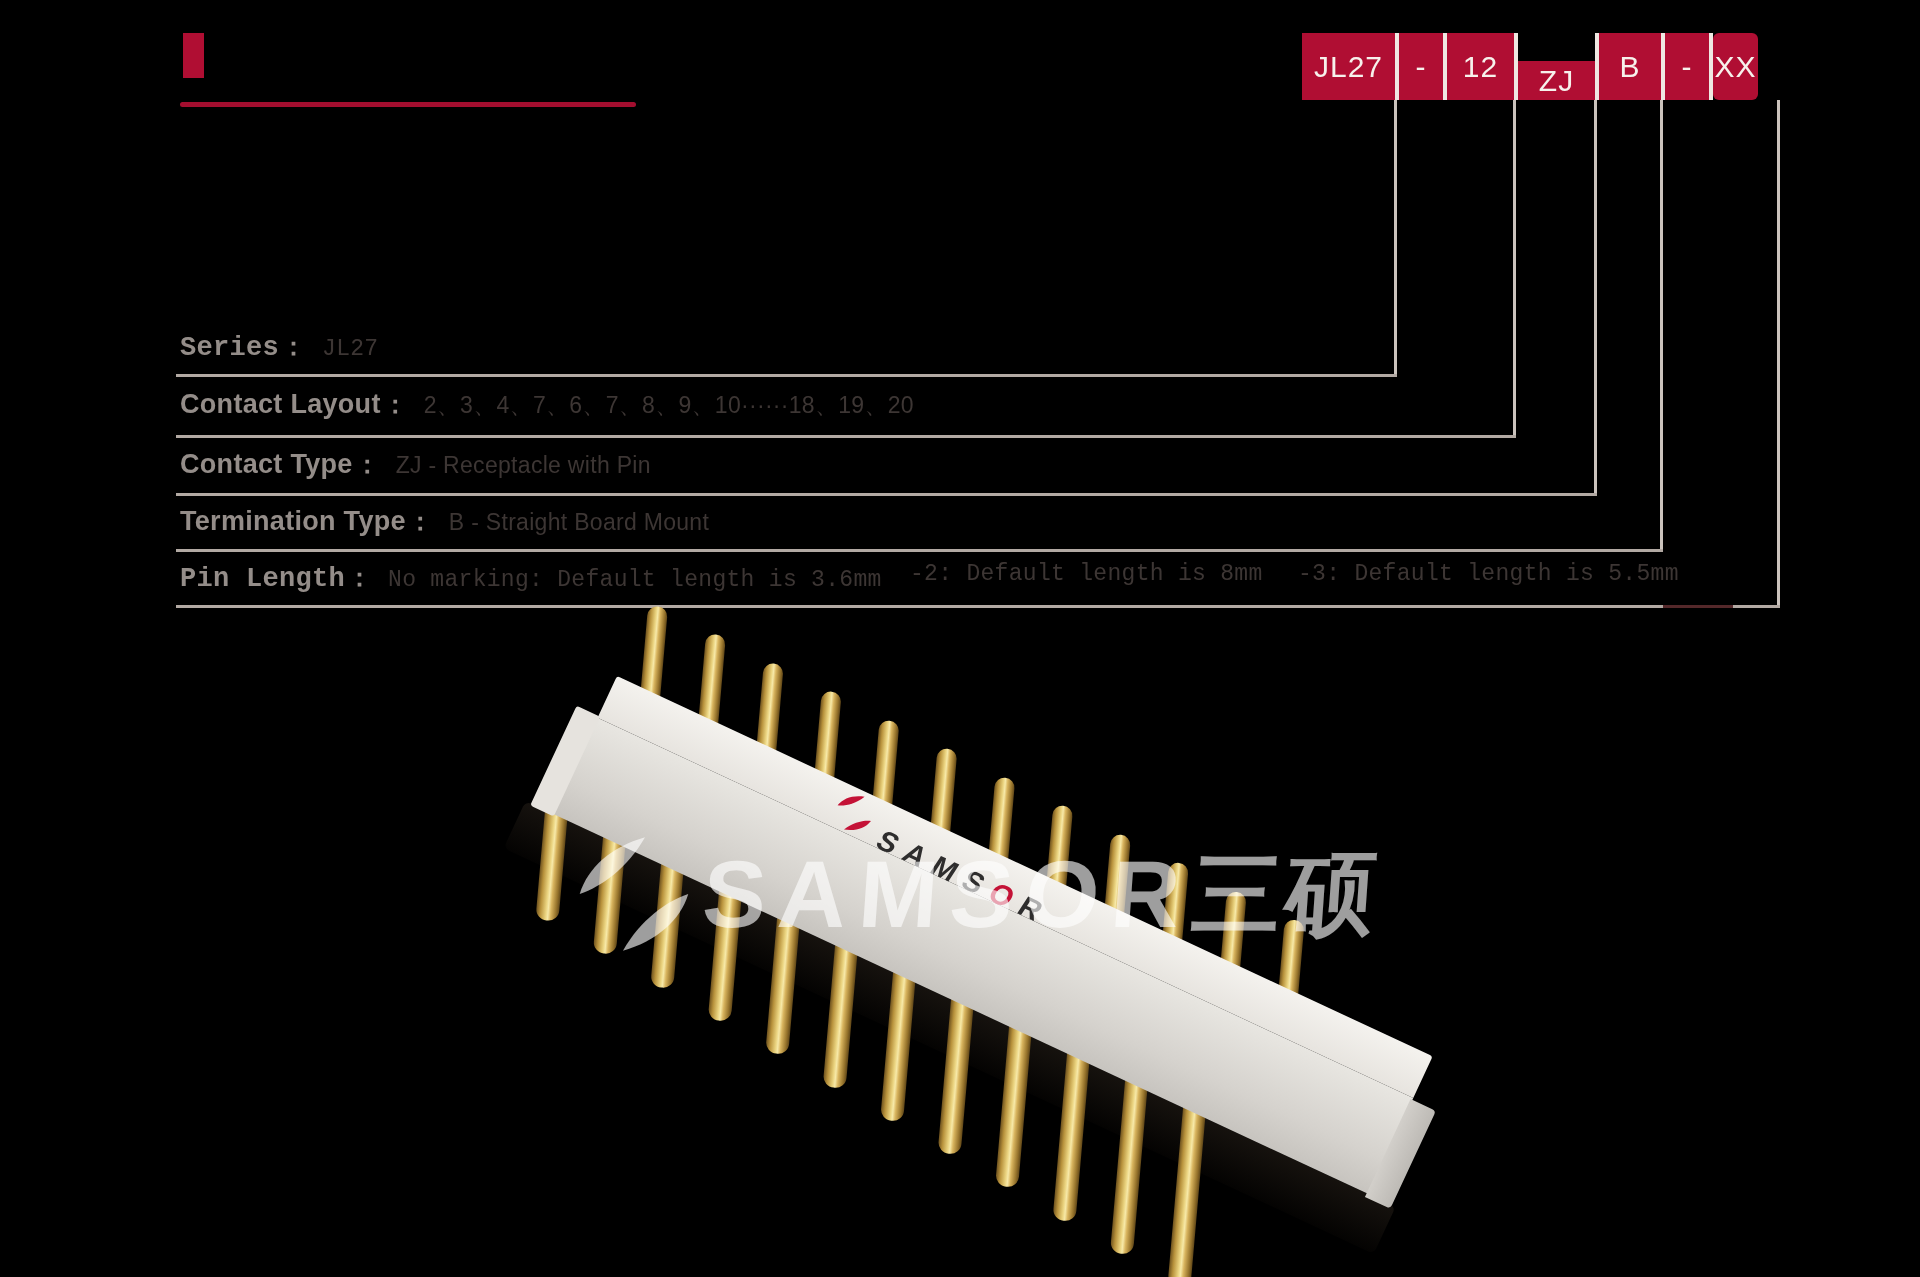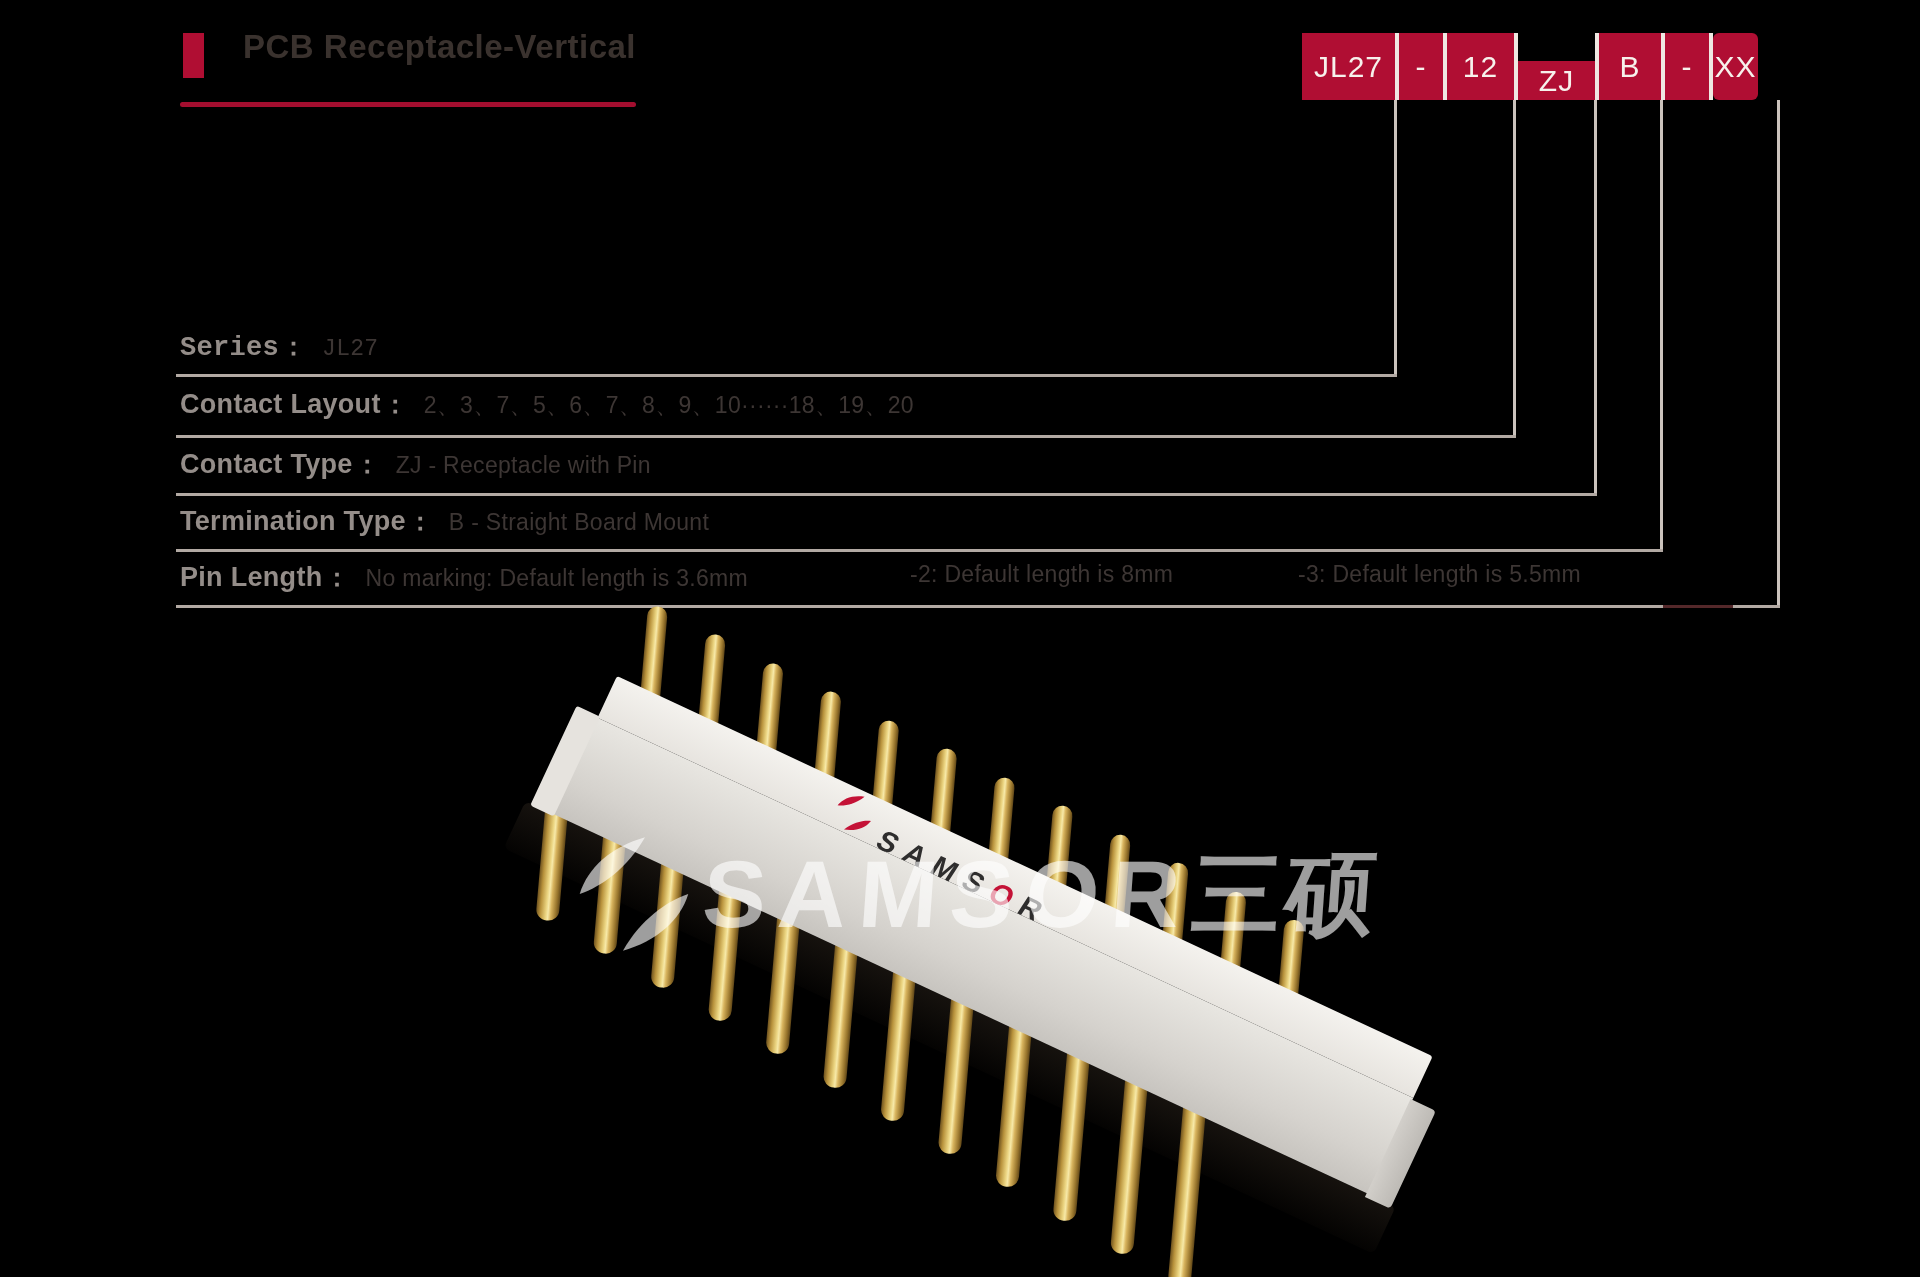--- a/index.html
+++ b/index.html
@@ -21,21 +21,21 @@
   
   .vline{position:absolute;width:3px;background:#cbc3bd;top:100px;}
   .v1{left:1394px;height:277px;} .v2{left:1513px;height:338px;} .v3{left:1594px;height:396px;}
   .v4{left:1660px;height:452px;} .v5{left:1777px;height:508px;}
   .rule{position:absolute;left:176px;height:3px;background:var(--rule);}
   .r1{top:374px;width:1221px;} .r2{top:435px;width:1340px;} .r3{top:493px;width:1421px;}
   .r4{top:549px;width:1487px;} .r5{top:605px;width:1604px;}
   .rule-red-seg{position:absolute;left:1663px;top:605px;width:70px;height:3px;background:#54282a;}
   
   .spec-row{position:absolute;left:180px;display:flex;align-items:baseline;white-space:nowrap;width:1600px;}
-  .row1{top:330px;font-family:Liberation Mono, monospace;} .row2{top:388px;} .row3{top:448px;} .row4{top:505px;} .row5{top:561px;}
+  .row1{top:330px;font-family:Liberation Mono, monospace;} .row2{top:388px;} .row3{top:448px;} .row4{top:505px;} .row5{top:561px;font-family:Liberation Mono, monospace;}
   .spec-label{font-size:27px;font-weight:700;color:var(--labelgray);letter-spacing:.3px;}
   .spec-colon{font-size:25px;font-weight:700;color:var(--labelgray);margin-left:2px;}
   .spec-value{font-size:23px;color:var(--valuedark);margin-left:16px;letter-spacing:.3px;}
   .spec-value.abs2{position:absolute;left:730px;margin-left:0;}
   .spec-value.abs3{position:absolute;left:1110px;margin-left:8px;}
   
   #bar-wrap{position:absolute;left:617px;top:676px;width:900px;height:220px;
             transform:rotate(25deg);transform-origin:0 0;}
   .bar-under{position:absolute;left:-30px;top:152px;width:960px;height:52px;
              background:linear-gradient(180deg,#16120e,#040302);border-radius:6px;}
@@ -59,21 +59,20 @@
   #watermark .wm-glyph{width:118px;height:122px;margin-right:10px;flex:0 0 auto;}
   #watermark .wm-latin{font-size:95px;font-weight:700;letter-spacing:12px;line-height:1;}
   #watermark .wm-cjk{font-size:90px;font-weight:700;line-height:1;letter-spacing:4px;}
 </style>
 </head>
 <body>
 
 <div id="stage">
 
   <div class="title-square"></div>
-  <div class="page-title">PCB Receptacle-Vertical</div>
   <div class="title-underline"></div>
 
   <div id="pn-row">
     <div class="pn-box b1">JL27</div>
     <div class="pn-sep"></div>
     <div class="pn-box b2">-</div>
     <div class="pn-sep"></div>
     <div class="pn-box b3">12</div>
     <div class="pn-sep"></div>
     <div class="pn-box b4">ZJ</div>
@@ -98,21 +97,21 @@
   <div class="rule-red-seg"></div>
 
   <div class="spec-row row1">
     <span class="spec-label">Series</span>
     <span class="spec-colon">：</span>
     <span class="spec-value">JL27</span>
   </div>
   <div class="spec-row row2">
     <span class="spec-label">Contact Layout</span>
     <span class="spec-colon">：</span>
-    <span class="spec-value">2、3、7、5、6、7、8、9、10······18、19、20</span>
+    <span class="spec-value">2、3、4、7、6、7、8、9、10······18、19、20</span>
   </div>
   <div class="spec-row row3">
     <span class="spec-label">Contact Type</span>
     <span class="spec-colon">：</span>
     <span class="spec-value">ZJ - Receptacle with Pin</span>
   </div>
   <div class="spec-row row4">
     <span class="spec-label">Termination Type</span>
     <span class="spec-colon">：</span>
     <span class="spec-value">B - Straight Board Mount</span>

